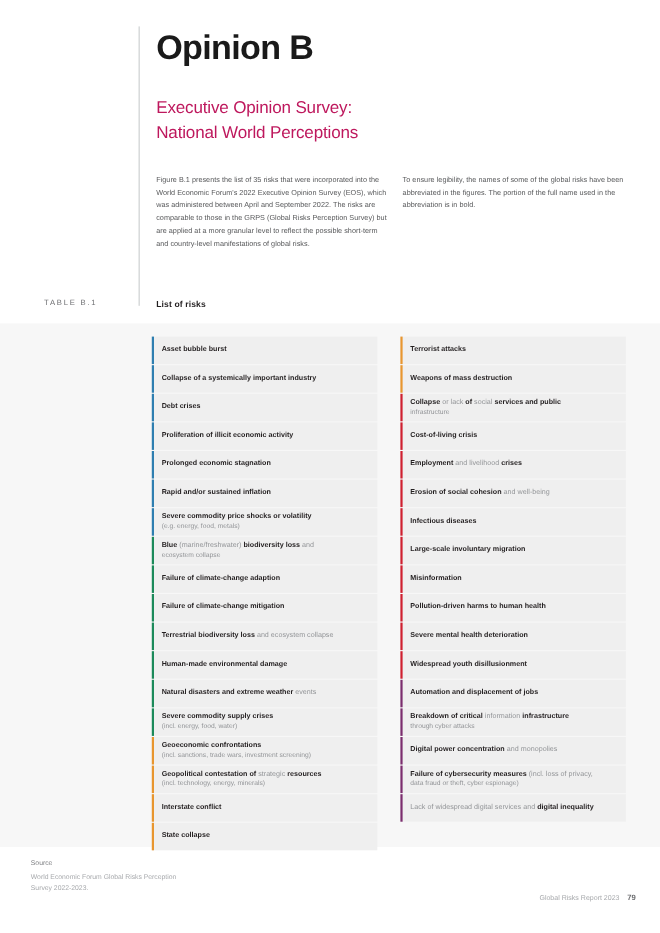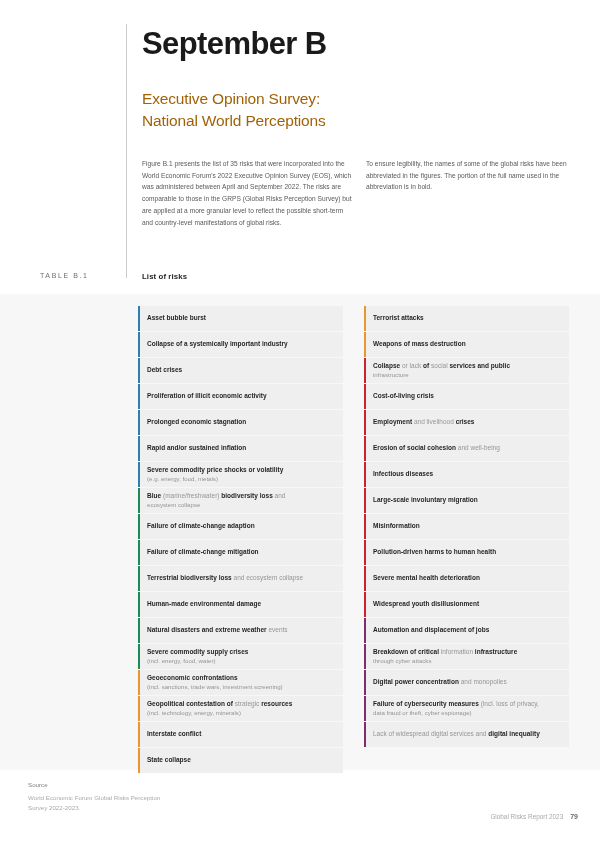--- a/index.html
+++ b/index.html
@@ -34,21 +34,21 @@
     letter-spacing: -0.6px;
     color: #1a1a1a;
     line-height: 1.15;
   }
 
   .subtitle {
     position: absolute;
     left: 142px; top: 88px;
     font-size: 15.5px;
     font-weight: normal;
-    color: #a16207;
+    color: #be185d;
     line-height: 1.42;
     letter-spacing: -0.15px;
   }
 
   .intro-col {
     position: absolute;
     font-size: 6.6px;
     line-height: 1.78;
     color: #58595b;
     letter-spacing: 0.02px;
@@ -156,21 +156,21 @@
   }
 </style>
 </head>
 <body>
 
 <div id="page">
 
   <div class="top-area">
     <div class="vrule"></div>
 
-    <h1 class="appendix-title">September B</h1>
+    <h1 class="appendix-title">Opinion B</h1>
 
     <div class="subtitle">
       <div>Executive Opinion Survey:</div>
       <div>National World Perceptions</div>
     </div>
 
     <p class="intro-col intro-left">Figure B.1 presents the list of 35 risks that were incorporated into the World Economic Forum's 2022 Executive Opinion Survey (EOS), which was administered between April and September 2022. The risks are comparable to those in the GRPS (Global Risks Perception Survey) but are applied at a more granular level to reflect the possible short-term and country-level manifestations of global risks.</p>
     <p class="intro-col intro-right">To ensure legibility, the names of some of the global risks have been abbreviated in the figures. The portion of the full name used in the abbreviation is in bold.</p>
 
     <div class="table-label">TABLE B.1</div>

